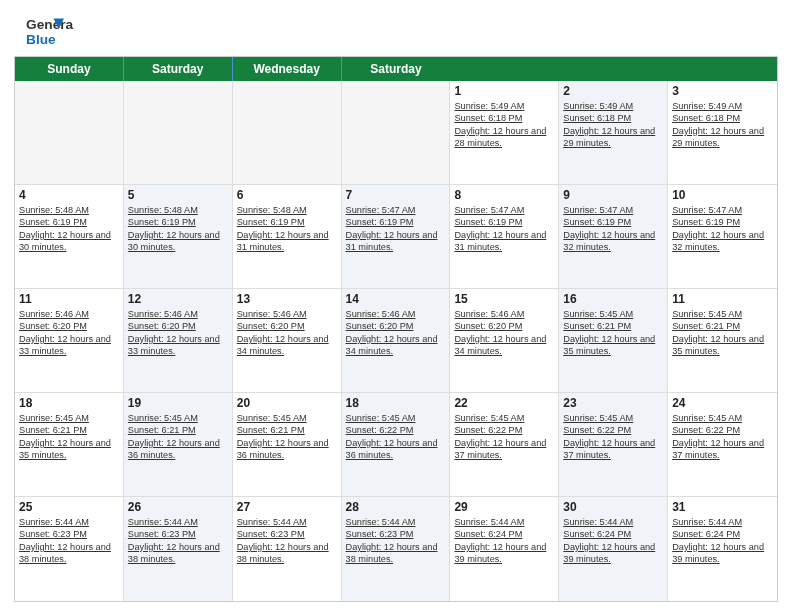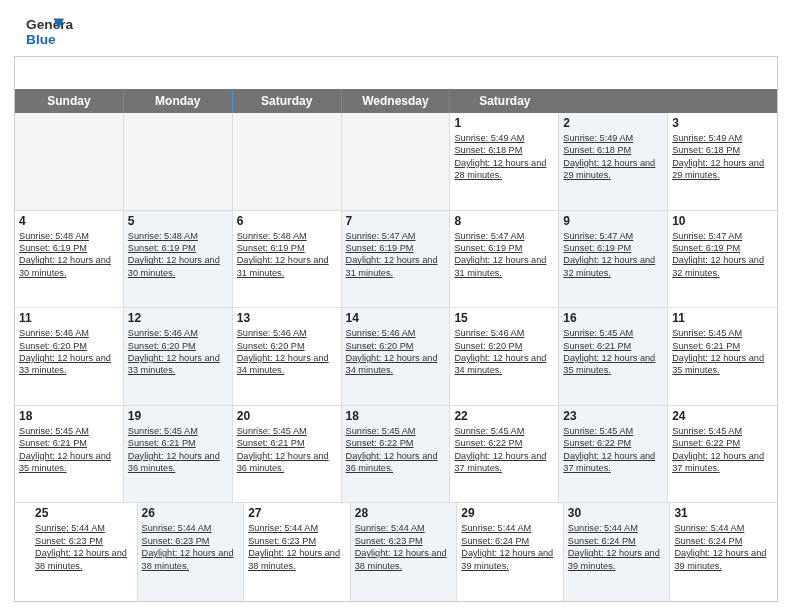--- a/index.html
+++ b/index.html
@@ -46,22 +46,21 @@
     }
     .calendar {
       flex: 1;
       display: flex;
       flex-direction: column;
       border: 1px solid #ccc;
     }
     .cal-header {
       display: grid;
       grid-template-columns: repeat(7, 1fr);
-      background: #737373;
-      margin-top: 32px;
+      background: #15803d;
     }
     .cal-header-cell {
       color: #fff;
       font-size: 12px;
       font-weight: bold;
       padding: 5px 4px;
       text-align: center;
       border-right: 1px solid #4a90d9;
     }
     .cal-header-cell:last-child {
@@ -72,21 +71,20 @@
       display: grid;
       grid-template-rows: repeat(5, 1fr);
     }
     .cal-row {
       display: grid;
       grid-template-columns: repeat(7, 1fr);
       border-bottom: 1px solid #ddd;
     }
     .cal-row:last-child {
       border-bottom: none;
-      margin-left: 16px;
     }
     .cal-cell {
       border-right: 1px solid #ddd;
       padding: 3px 4px;
       background: #fff;
       vertical-align: top;
       min-height: 0;
     }
     .cal-cell:last-child {
       border-right: none;
@@ -124,21 +122,20 @@
     </div>
     <div class="title-block">
       <div class="month-title"></div>
       <div class="subtitle"></div>
     </div>
   </div>
 
   <div class="calendar">
     <div class="cal-header">
     <div class="cal-header-cell">Sunday</div>
-        <div class="cal-header-cell">Monday</div>
         <div class="cal-header-cell">Saturday</div>
         <div class="cal-header-cell">Wednesday</div>
         <div class="cal-header-cell">Saturday</div>
       </div>
     <div class="cal-body">
     <div class="cal-row">
           <div class="cal-cell empty"></div>
           <div class="cal-cell empty"></div>
           <div class="cal-cell empty"></div>
           <div class="cal-cell empty"></div>

